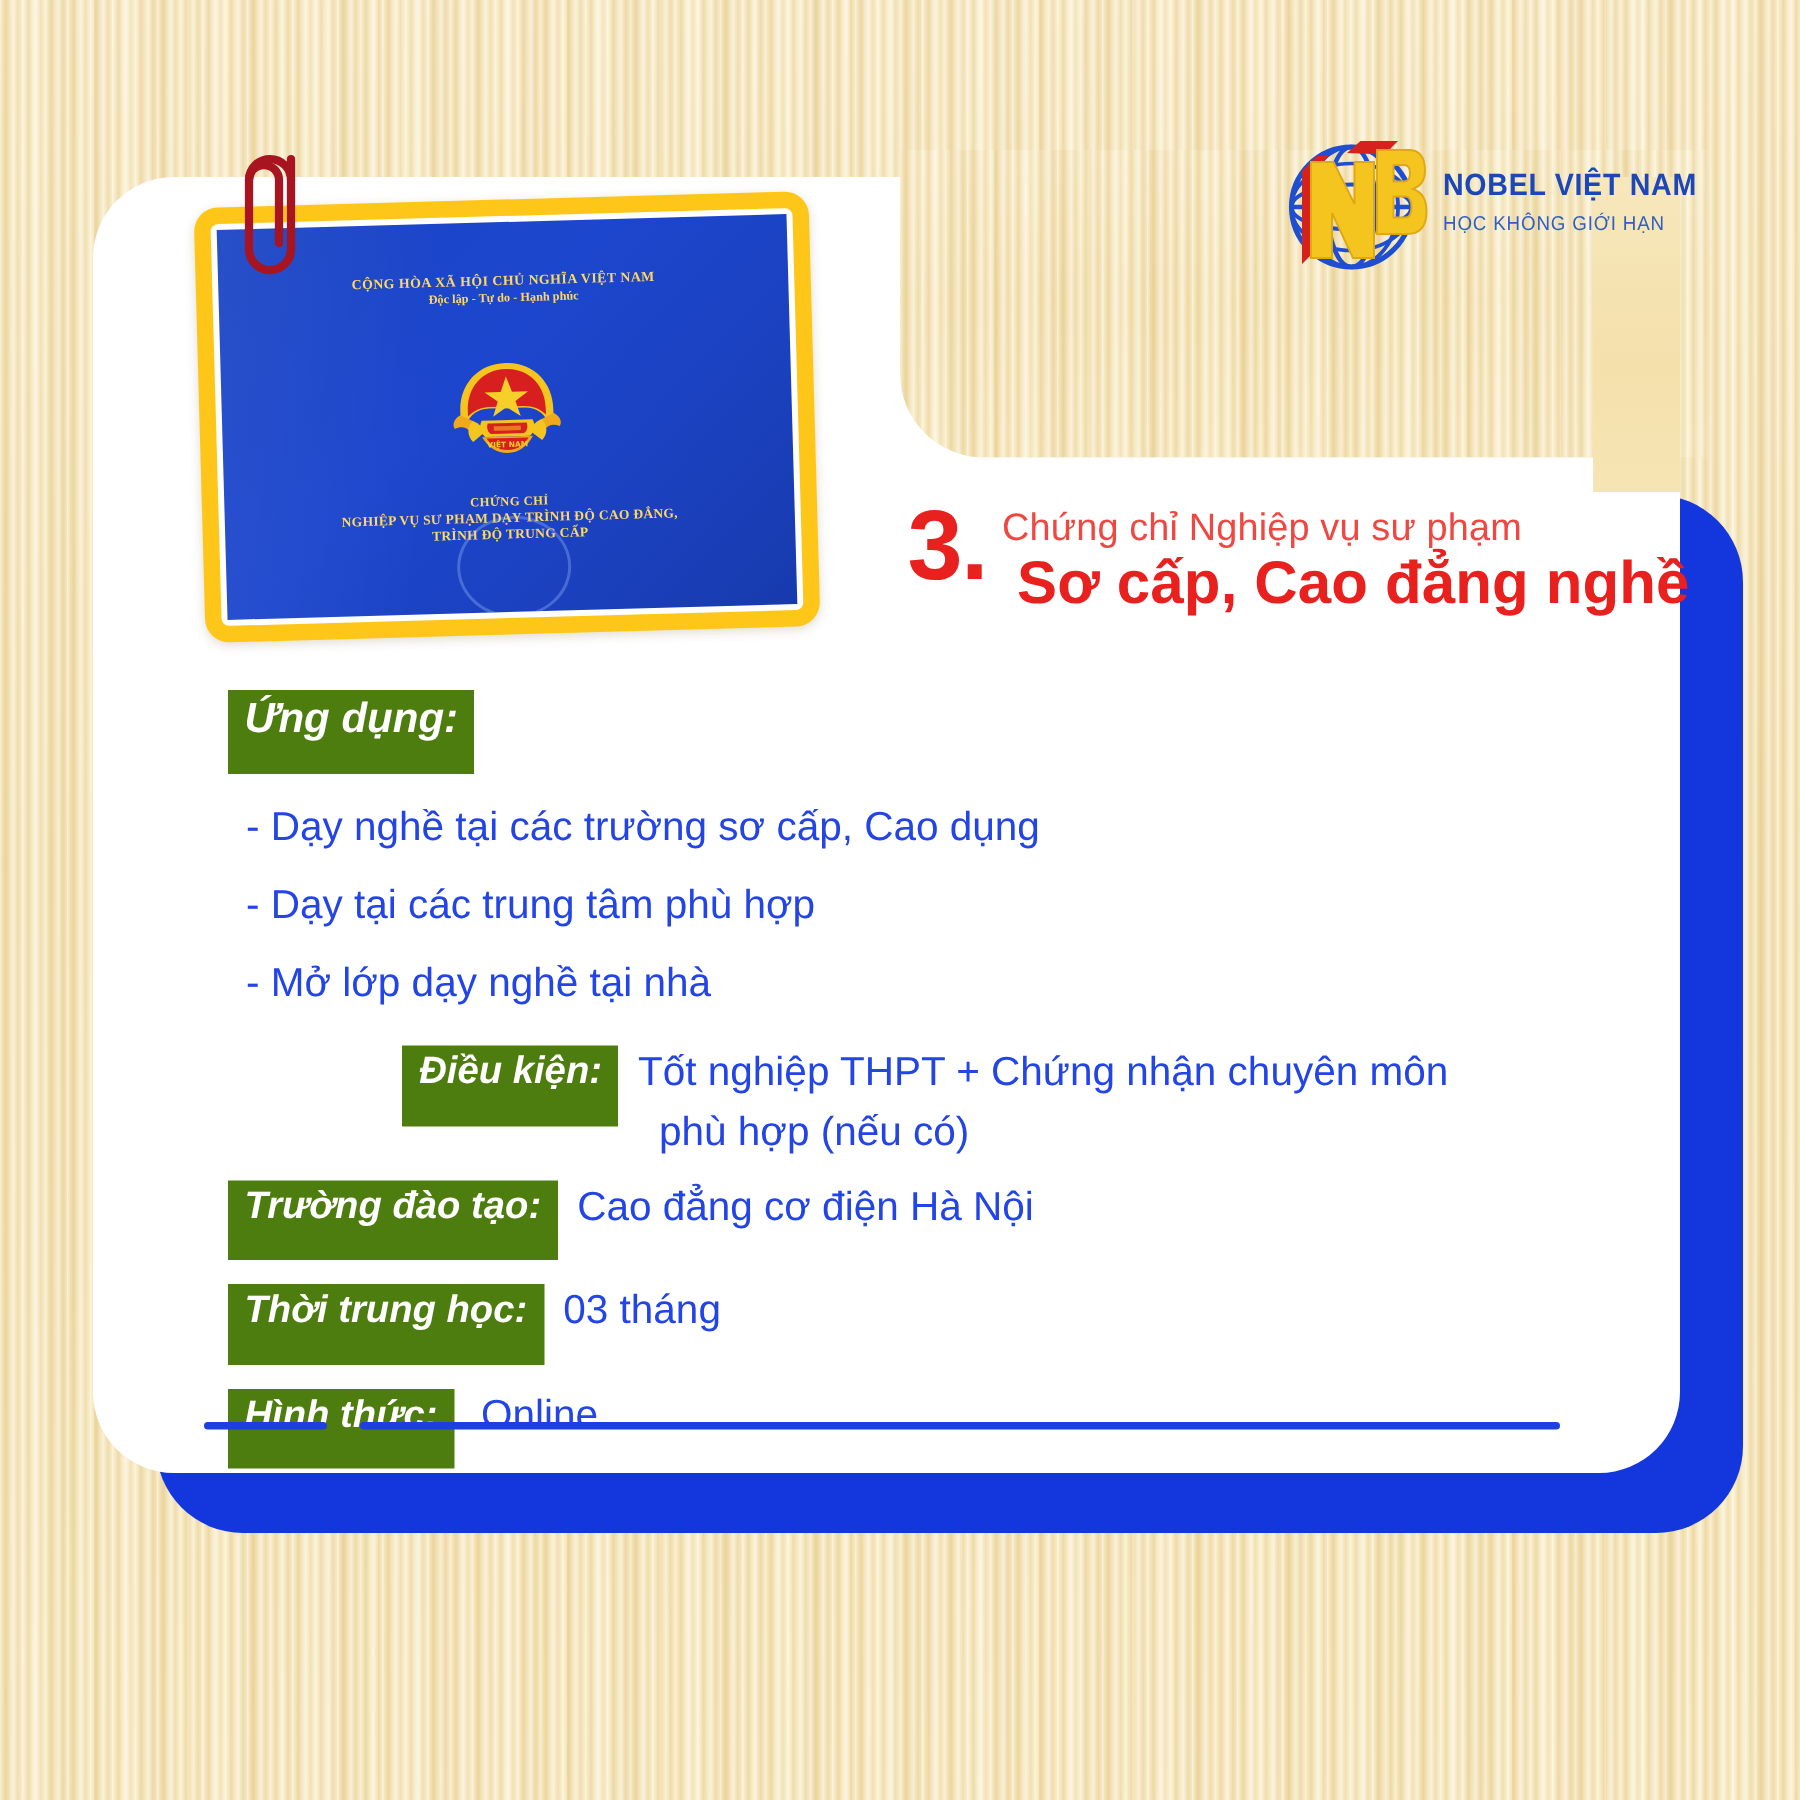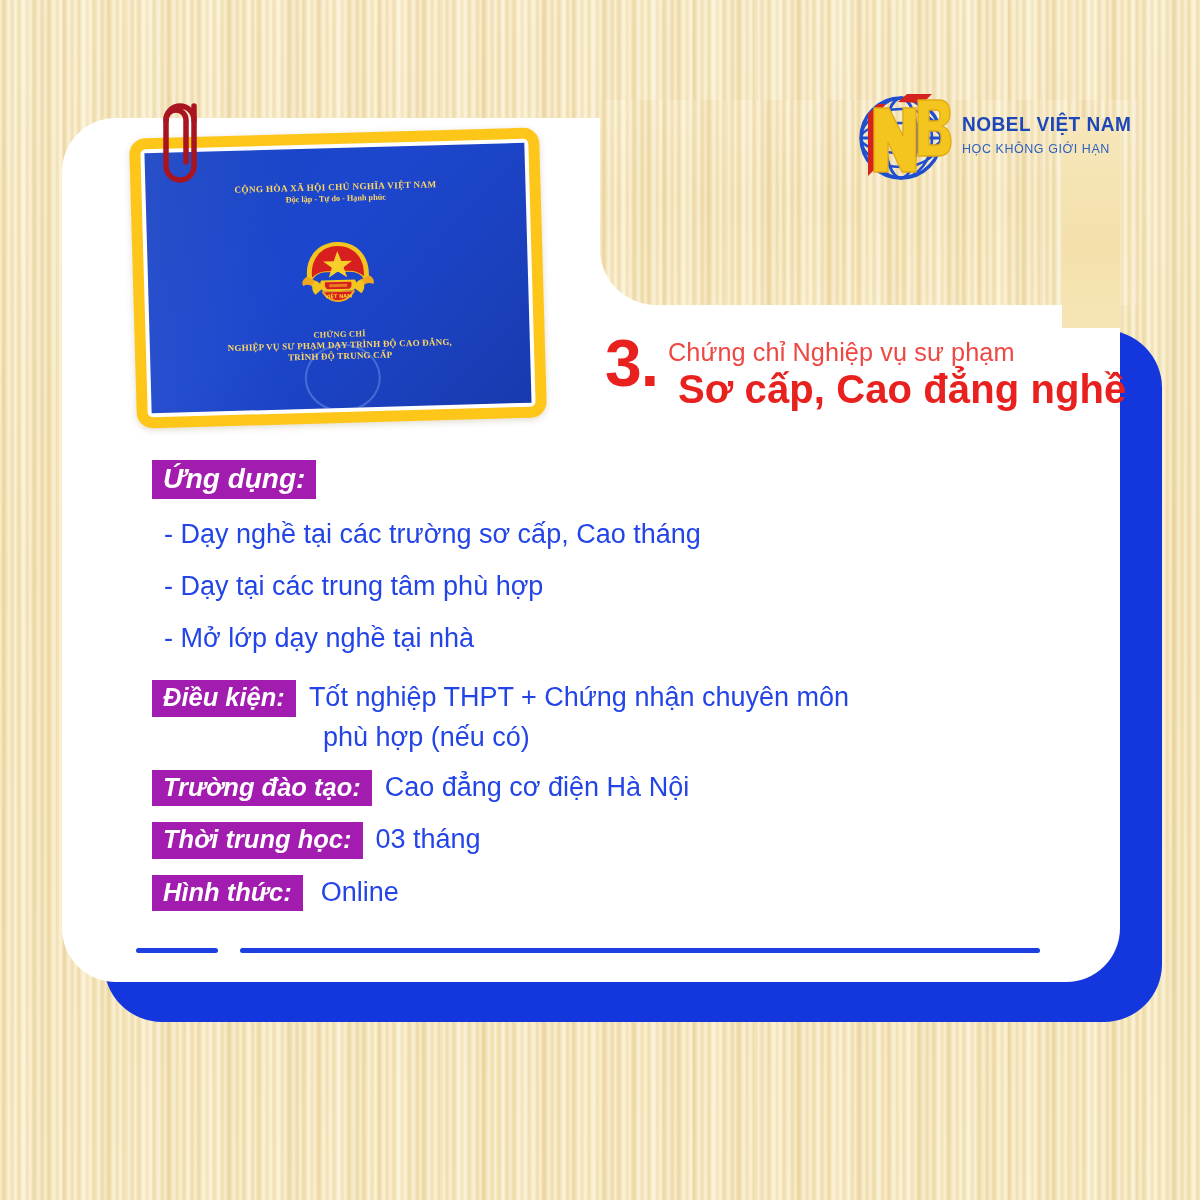--- a/index.html
+++ b/index.html
@@ -134,36 +134,36 @@
     white-space:nowrap;letter-spacing:0.1px;transform:scaleX(0.99);transform-origin:left top;
   }
   #heading .h-main{
     position:absolute;left:78px;top:33px;color:#e8201e;font-size:40px;
     font-weight:bold;white-space:nowrap;letter-spacing:0.1px;
   }
 
   
   #body{position:absolute;left:152px;top:460px;width:930px;color:#1f3fe0;}
   .tagbox{
-    display:inline-block;background:#a21caf;color:#ffffff;font-style:italic;
-    font-weight:bold;padding:3px 11px 5px 11px;line-height:1.12;white-space:nowrap;
+    display:inline-block;background:#4d7c0f;color:#ffffff;font-style:italic;
+    font-weight:bold;padding:3px 11px 22px 11px;line-height:1.12;white-space:nowrap;
   }
   #app-tag{font-size:28px;}
   .bullet{
     color:#2344e6;font-size:27px;line-height:1.0;margin-left:12px;white-space:nowrap;
   }
   #bullets{margin-top:22px;}
   #bullets .bullet + .bullet{margin-top:25px;}
 
   .row{display:flex;align-items:flex-start;}
   .row .tagbox{font-size:25.5px;flex:0 0 auto;}
   .row .val{
     color:#2344e6;font-size:27px;line-height:1.12;margin-left:13px;padding-top:2px;
   }
-  #row-dk{margin-top:28px;}
+  #row-dk{margin-top:28px;justify-content:center;}
   #row-dk .val .l2{display:block;margin-left:14px;margin-top:9px;}
   #row-truong{margin-top:18px;}
   #row-thoigian{margin-top:16px;}
   #row-hinhthuc{margin-top:16px;}
   #row-hinhthuc .val{margin-left:18px;}
 
   
   #rule-short{
     position:absolute;left:136px;top:948px;width:82px;height:5px;
     background:#1b3fe0;border-radius:3px;
@@ -261,21 +261,21 @@
   <div class="num">3.</div>
   <div class="h-top">Chứng chỉ Nghiệp vụ sư phạm</div>
   <div class="h-main">Sơ cấp, Cao đẳng nghề</div>
 </div>
 
 <div id="body">
 
   <div><span class="tagbox" id="app-tag">Ứng dụng:</span></div>
 
   <div id="bullets">
-    <div class="bullet">- Dạy nghề tại các trường sơ cấp, Cao tháng</div>
+    <div class="bullet">- Dạy nghề tại các trường sơ cấp, Cao dụng</div>
     <div class="bullet">- Dạy tại các trung tâm phù hợp</div>
     <div class="bullet">- Mở lớp dạy nghề tại nhà</div>
   </div>
 
   <div class="row" id="row-dk">
     <span class="tagbox">Điều kiện:</span>
     <span class="val">
       <span>Tốt nghiệp THPT + Chứng nhận chuyên môn</span>
       <span class="l2">phù hợp (nếu có)</span>
     </span>

